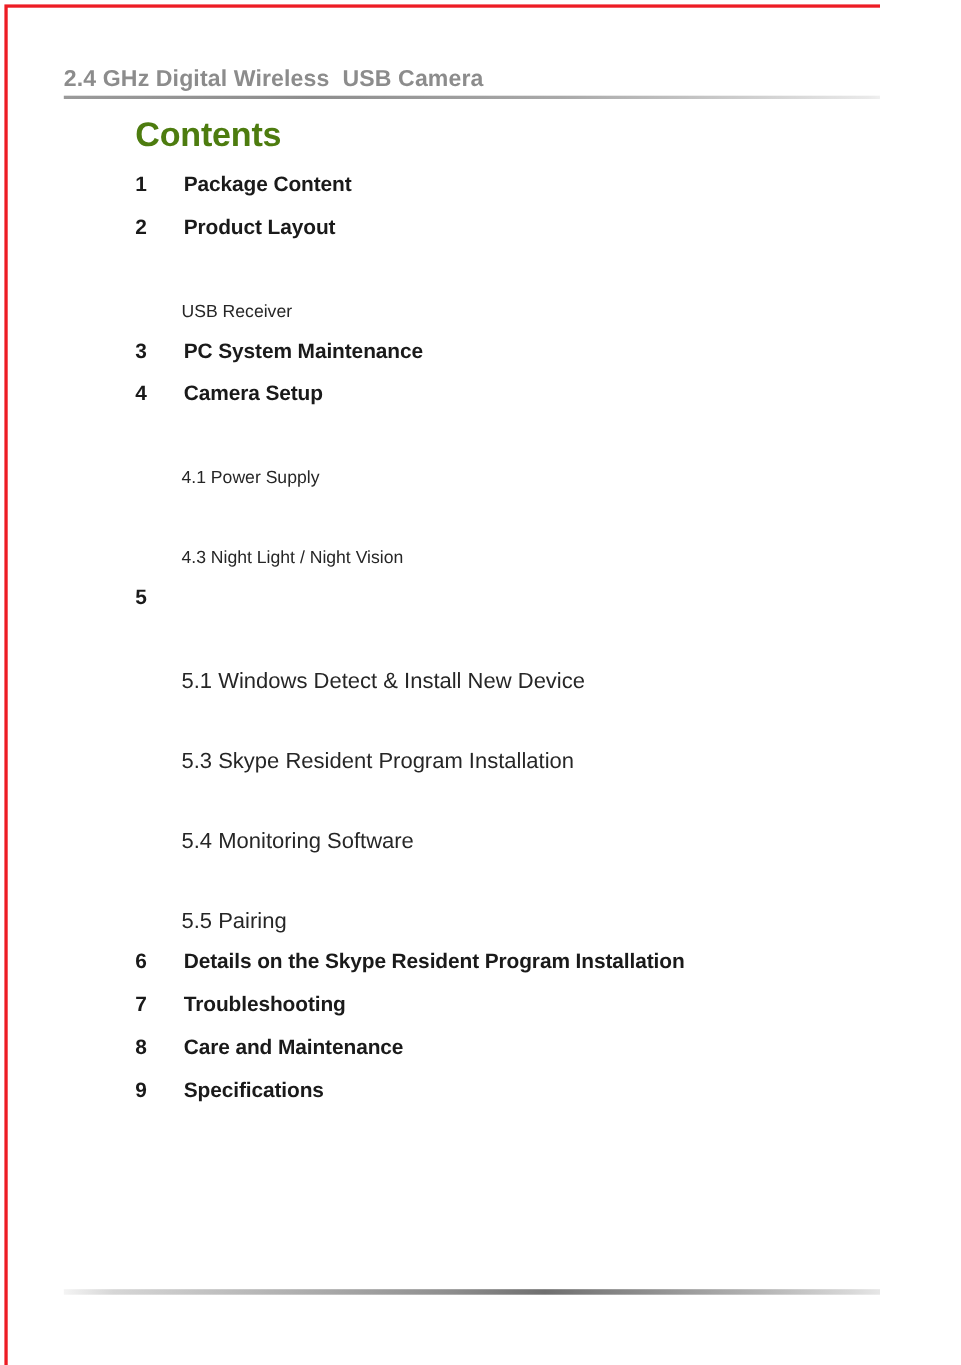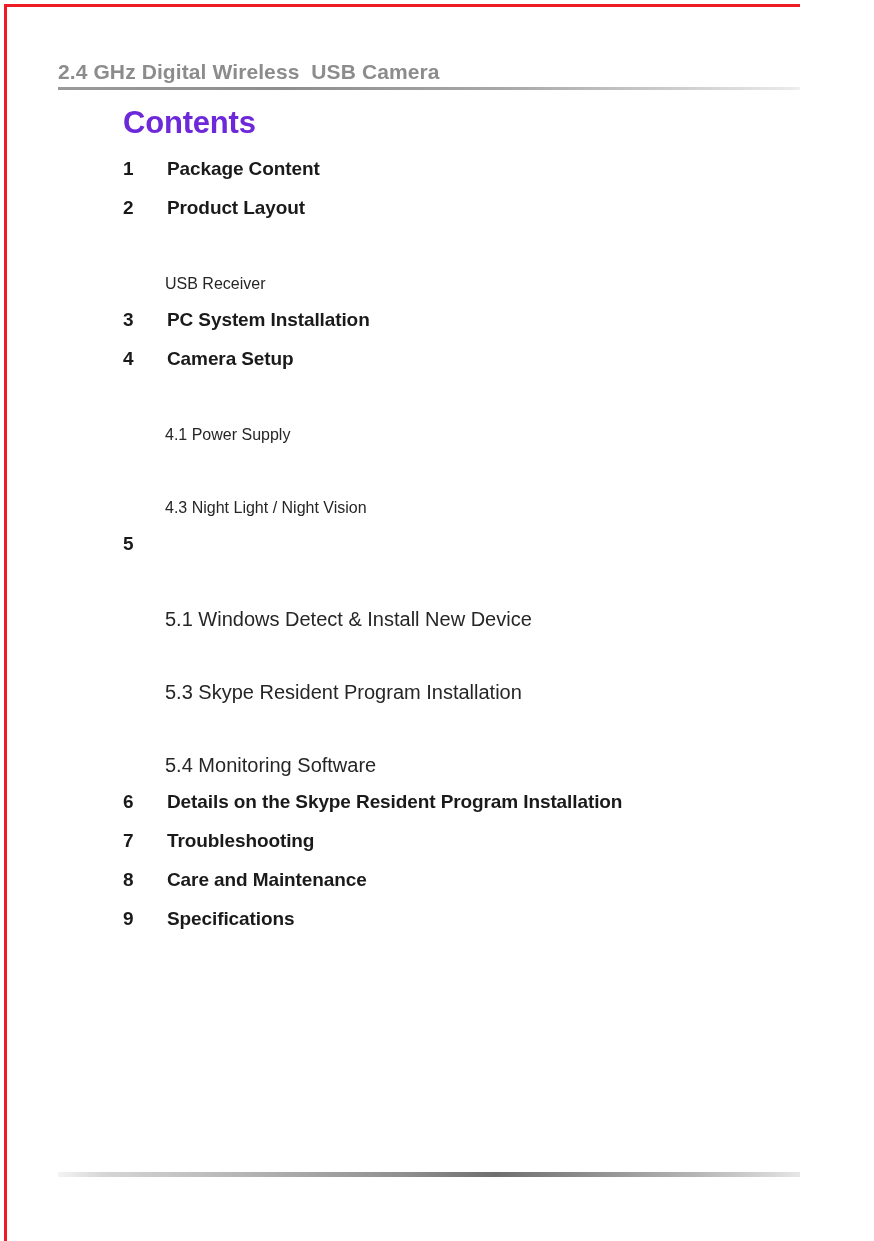--- a/index.html
+++ b/index.html
@@ -62,21 +62,21 @@
   .content {
     position: absolute;
     left: 123px;
     top: 104px;
     width: 700px;
   }
 
   .contents-title {
     font-size: 31px;
     font-weight: bold;
-    color: #6d28d9;
+    color: #4d7c0f;
     line-height: 38px;
     letter-spacing: -0.2px;
     margin-bottom: 7px;
   }
 
   .toc {
     display: block;
   }
 
   .toc-entry {
@@ -158,21 +158,21 @@
       <div class="toc-entry">
         <span class="toc-num">2</span>
         <span class="toc-label">Product Layout</span>
       </div>
       <div class="toc-sub">
         <span class="toc-sub-label">USB Receiver</span>
       </div>
 
       <div class="toc-entry">
         <span class="toc-num">3</span>
-        <span class="toc-label">PC System Installation</span>
+        <span class="toc-label">PC System Maintenance</span>
       </div>
 
       <div class="toc-entry">
         <span class="toc-num">4</span>
         <span class="toc-label">Camera Setup</span>
       </div>
       <div class="toc-sub">
         <span class="toc-sub-label">4.1 Power Supply</span>
       </div>
       <div class="toc-sub">
@@ -184,20 +184,23 @@
       </div>
       <div class="toc-sub small">
         <span class="toc-sub-label">5.1 Windows Detect &amp; Install New Device</span>
       </div>
       <div class="toc-sub small">
         <span class="toc-sub-label">5.3 Skype Resident Program Installation</span>
       </div>
       <div class="toc-sub small">
         <span class="toc-sub-label">5.4 Monitoring Software</span>
       </div>
+      <div class="toc-sub small">
+        <span class="toc-sub-label">5.5 Pairing</span>
+      </div>
 
       <div class="toc-entry">
         <span class="toc-num">6</span>
         <span class="toc-label">Details on the Skype Resident Program Installation</span>
       </div>
 
       <div class="toc-entry">
         <span class="toc-num">7</span>
         <span class="toc-label">Troubleshooting</span>
       </div>

